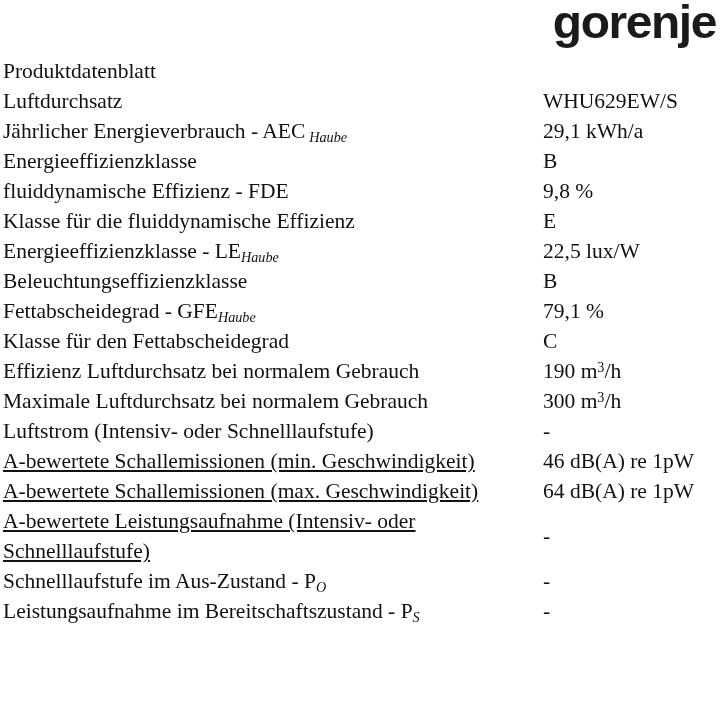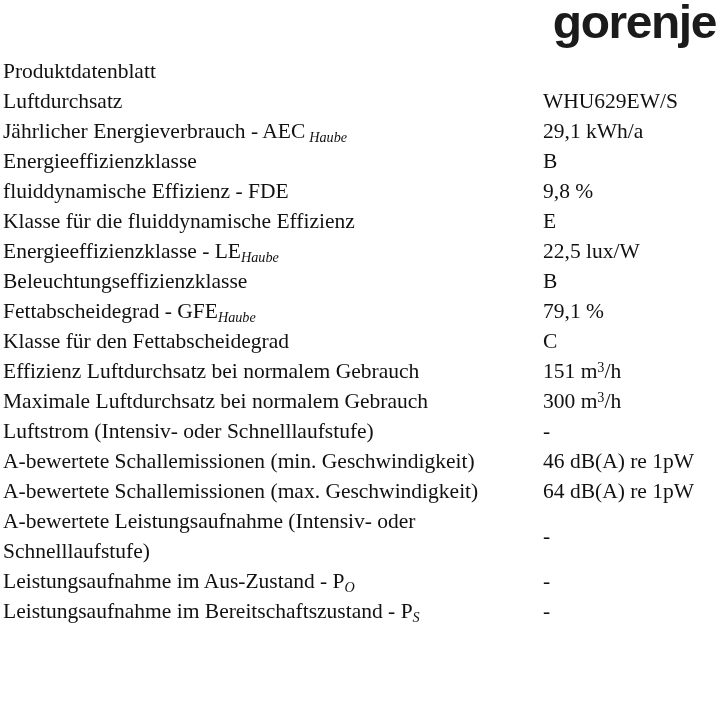--- a/index.html
+++ b/index.html
@@ -73,20 +73,21 @@
     padding-right: 6px;
     text-align: left;
   }
   .spec-row-value {
     width: 180px;
     text-align: left;
   }
   
   tr.row-tall .spec-row-label {
     line-height: 30px;
+    text-decoration: underline;
   }
 
   sub.sub {
     font-size: 0.66em;
     line-height: 0;
     position: relative;
     bottom: -0.30em;
     vertical-align: baseline;
     font-style: italic;
   }
@@ -147,21 +148,21 @@
         <tr>
           <td class="spec-row-label"><span>Fettabscheidegrad - GFE</span><sub class="sub">Haube</sub></td>
           <td class="spec-row-value">79,1 %</td>
         </tr>
         <tr>
           <td class="spec-row-label">Klasse für den Fettabscheidegrad</td>
           <td class="spec-row-value">C</td>
         </tr>
         <tr>
           <td class="spec-row-label">Effizienz Luftdurchsatz bei normalem Gebrauch</td>
-          <td class="spec-row-value"><span>151 m</span><sup class="sup">3</sup><span>/h</span></td>
+          <td class="spec-row-value"><span>190 m</span><sup class="sup">3</sup><span>/h</span></td>
         </tr>
         <tr>
           <td class="spec-row-label">Maximale Luftdurchsatz bei normalem Gebrauch</td>
           <td class="spec-row-value"><span>300 m</span><sup class="sup">3</sup><span>/h</span></td>
         </tr>
         <tr>
           <td class="spec-row-label">Luftstrom (Intensiv- oder Schnelllaufstufe)</td>
           <td class="spec-row-value">-</td>
         </tr>
         <tr class="row-tall">
@@ -170,21 +171,21 @@
         </tr>
         <tr class="row-tall">
           <td class="spec-row-label">A-bewertete Schallemissionen (max. Geschwindigkeit)</td>
           <td class="spec-row-value">64 dB(A) re 1pW</td>
         </tr>
         <tr class="row-tall">
           <td class="spec-row-label">A-bewertete Leistungsaufnahme (Intensiv- oder Schnelllaufstufe)</td>
           <td class="spec-row-value">-</td>
         </tr>
         <tr>
-          <td class="spec-row-label"><span>Leistungsaufnahme im Aus-Zustand - P</span><sub class="sub">O</sub></td>
+          <td class="spec-row-label"><span>Schnelllaufstufe im Aus-Zustand - P</span><sub class="sub">O</sub></td>
           <td class="spec-row-value">-</td>
         </tr>
         <tr>
           <td class="spec-row-label"><span>Leistungsaufnahme im Bereitschaftszustand - P</span><sub class="sub">S</sub></td>
           <td class="spec-row-value">-</td>
         </tr>
       </tbody>
   </table>
 
 </div>

